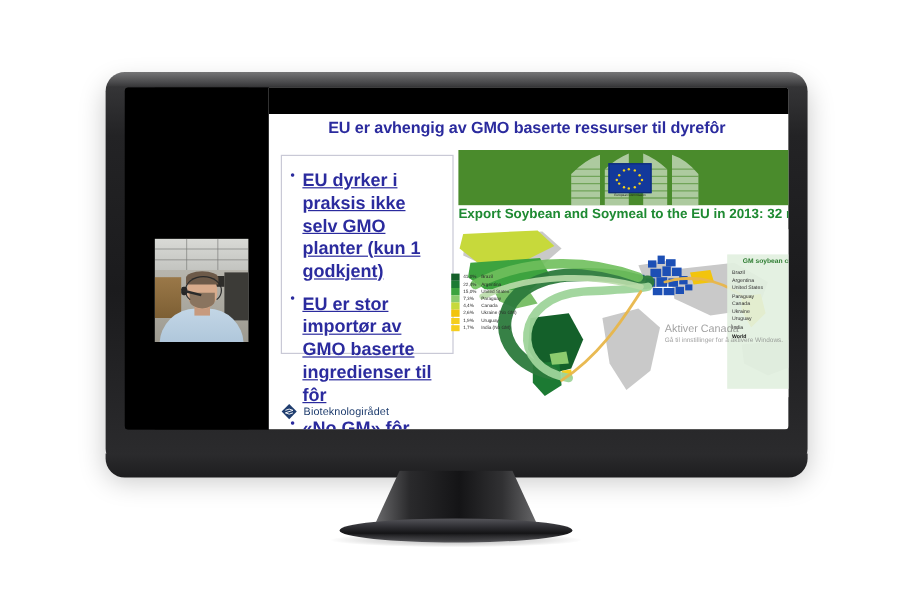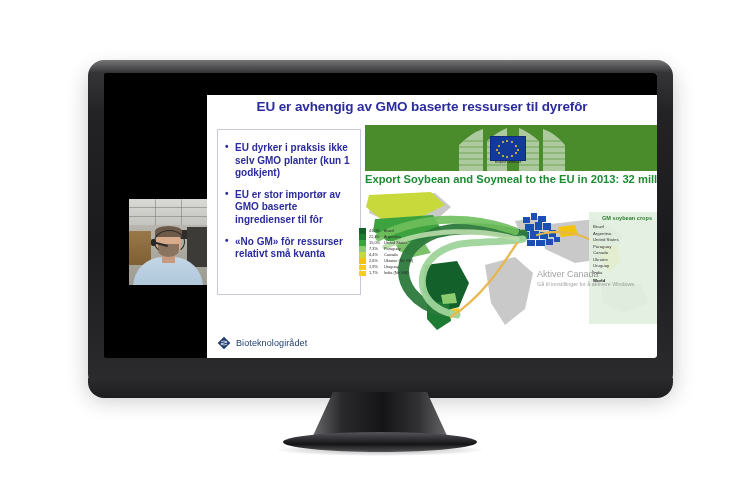--- a/index.html
+++ b/index.html
@@ -170,21 +170,21 @@
     background:#2a2a2a; transform: rotate(14deg);
   }
   .wc-earpiece {
     position:absolute; left:22px; top:40px; width:5px; height:7px;
     background:#262626; border-radius:2px;
   }
 
   
   .slide {
     position: absolute;
-    left: 103px;
+    left: 120px;
     top: 0px;
     width: 484px;
     height: 285px;
     background: #ffffff;
     overflow: hidden;
   }
   .slide-topbar {
     position:absolute; left:0; top:0; width:100%; height:22px;
     background:#000;
   }
@@ -226,24 +226,25 @@
     box-sizing: border-box;
     padding: 12px 6px 6px 6px;
   }
   .bullet-list {
     margin:0; padding:0; list-style:none;
   }
   .bullet-list li {
     position: relative;
     padding-left: 11px;
     margin-bottom: 9px;
-    font-size: 10px;
+    font-size: 15px;
     line-height: 1.26;
     font-weight: bold;
     color: #2b2b9e;
+    text-decoration: underline;
   }
   .bullet-list li::before {
     content: "•";
     position:absolute; left: 1px; top: -1px;
     font-size: 10px;
   }
 
   
   .eu-header {
     position:absolute;

